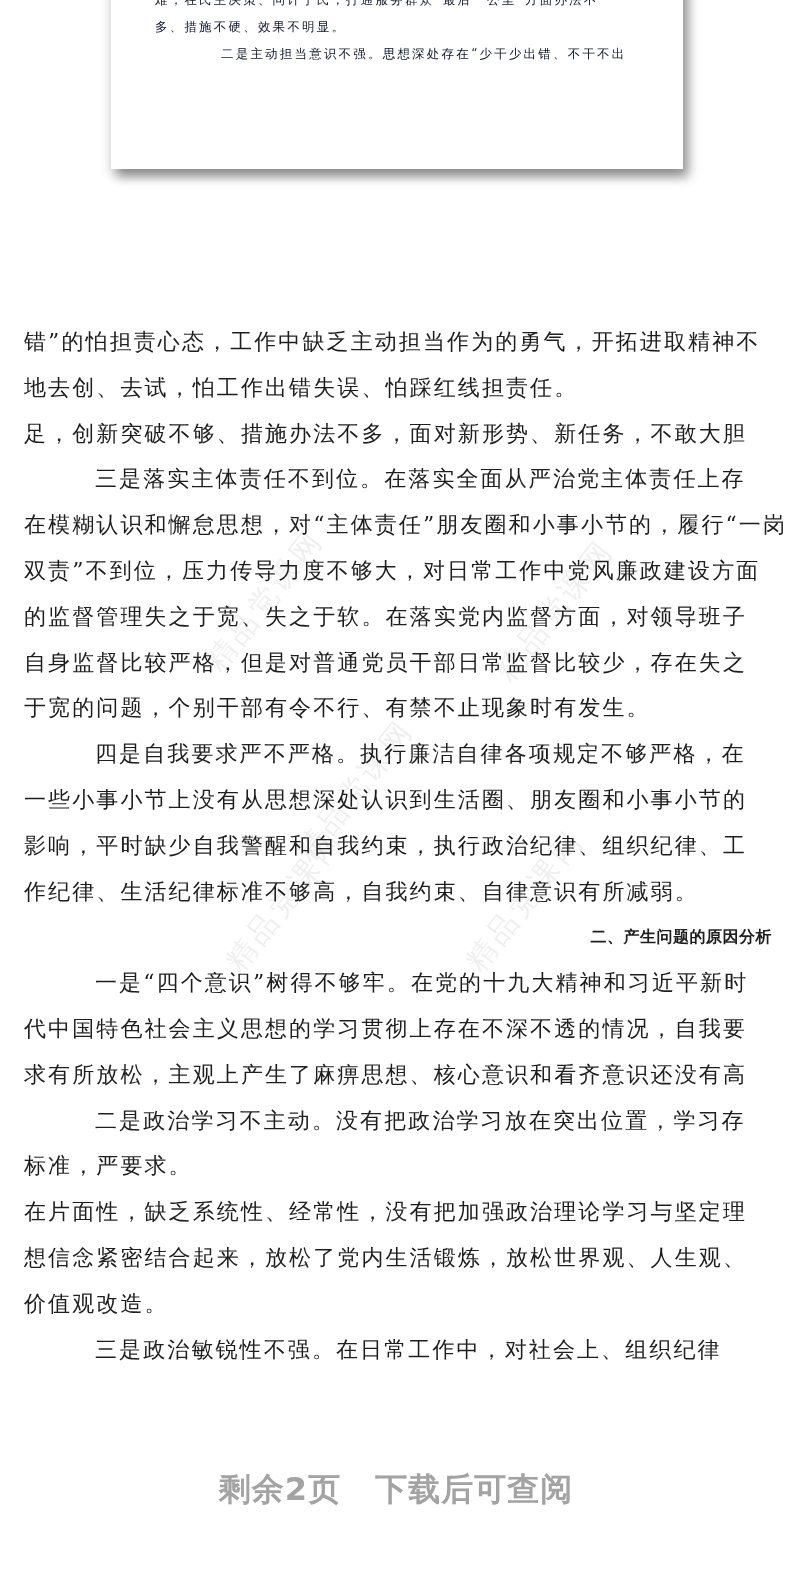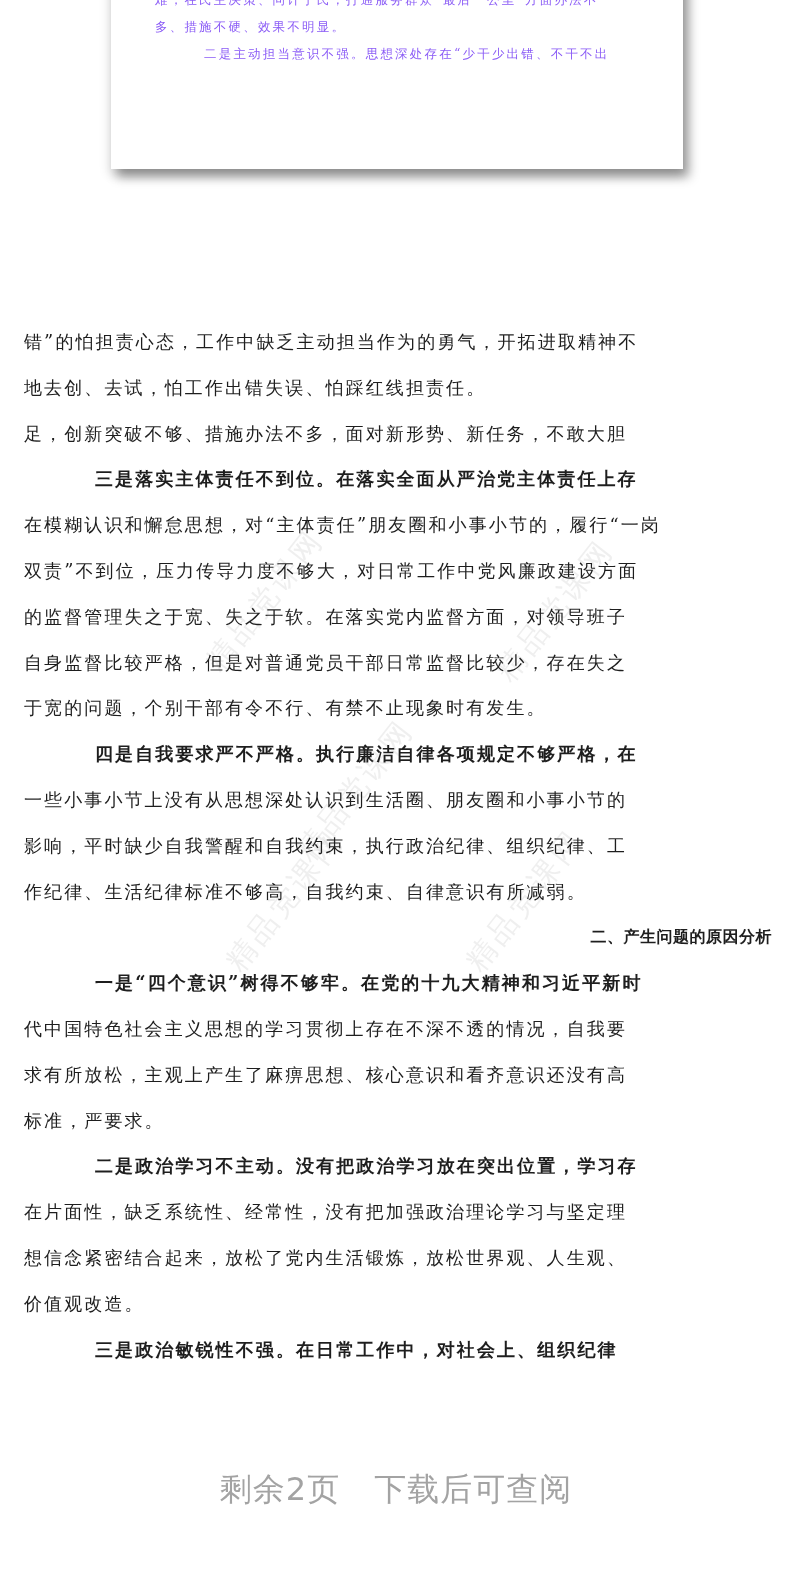--- a/index.html
+++ b/index.html
@@ -25,44 +25,44 @@
     background: #ffffff;
     box-shadow: 6px 8px 10px rgba(0,0,0,0.38), -2px 6px 10px rgba(0,0,0,0.12);
     overflow: hidden;
   }
   .preview-card .pline {
     position: absolute;
     left: 44px;
     width: 480px;
     font-size: 12.5px;
     letter-spacing: 2.2px;
-    color: #8b5cf6;
+    color: #0f172a;
     white-space: nowrap;
     overflow: hidden;
   }
   .preview-card .pline.l0 { top: 12px; }
   .preview-card .pline.l1 { top: 39px; }
-  .preview-card .pline.l2 { top: 66px; left: 93px; }
+  .preview-card .pline.l2 { top: 66px; left: 110px; }
 
   
   .doc {
     position: absolute;
     left: 24px;
     top: 325px;
     width: 748px;
   }
   .line {
     height: 45.8px;
     line-height: 34px;
-    font-size: 18px;
+    font-size: 22px;
     letter-spacing: 2.1px;
     white-space: nowrap;
     color: #1e1e1e;
   }
-  .line.indent { padding-left: 71px; font-weight: bold; }
+  .line.indent { padding-left: 71px; }
   .line.heading {
     font-family: "DejaVu Sans", "Liberation Sans", sans-serif;
     font-weight: bold;
     padding-left: 66px;
     letter-spacing: 0.5px;
     font-size: 16px;
     text-align: right;
   }
 
   
@@ -82,20 +82,21 @@
     position: absolute;
     left: 0;
     top: 1468px;
     width: 792px;
     text-align: center;
     font-family: "DejaVu Sans", "Liberation Sans", sans-serif;
     font-size: 32px;
     color: #a3a3a3;
     letter-spacing: 1px;
     cursor: pointer;
+    font-weight: bold;
   }
   .remaining .gap { display: inline-block; width: 34px; }
 </style>
 </head>
 <body>
 
 <div class="preview-card" style="top:-20px;">
   <div class="pline l0" style="top:12px;">难，在民主决策、问计于民，打通服务群众“最后一公里”方面办法不</div>
   <div class="pline l1" style="top:39px;">多、措施不硬、效果不明显。</div>
   <div class="pline l2" style="top:66px;">二是主动担当意识不强。思想深处存在“少干少出错、不干不出</div>
@@ -118,22 +119,22 @@
   <div class="line">自身监督比较严格，但是对普通党员干部日常监督比较少，存在失之</div>
   <div class="line">于宽的问题，个别干部有令不行、有禁不止现象时有发生。</div>
   <div class="line indent">四是自我要求严不严格。执行廉洁自律各项规定不够严格，在</div>
   <div class="line">一些小事小节上没有从思想深处认识到生活圈、朋友圈和小事小节的</div>
   <div class="line">影响，平时缺少自我警醒和自我约束，执行政治纪律、组织纪律、工</div>
   <div class="line">作纪律、生活纪律标准不够高，自我约束、自律意识有所减弱。</div>
   <div class="line heading">二、产生问题的原因分析</div>
   <div class="line indent">一是“四个意识”树得不够牢。在党的十九大精神和习近平新时</div>
   <div class="line">代中国特色社会主义思想的学习贯彻上存在不深不透的情况，自我要</div>
   <div class="line">求有所放松，主观上产生了麻痹思想、核心意识和看齐意识还没有高</div>
+  <div class="line indent">二是政治学习不主动。没有把政治学习放在突出位置，学习存</div>
   <div class="line">标准，严要求。</div>
-  <div class="line indent">二是政治学习不主动。没有把政治学习放在突出位置，学习存</div>
   <div class="line">在片面性，缺乏系统性、经常性，没有把加强政治理论学习与坚定理</div>
   <div class="line">想信念紧密结合起来，放松了党内生活锻炼，放松世界观、人生观、</div>
   <div class="line">价值观改造。</div>
   <div class="line indent">三是政治敏锐性不强。在日常工作中，对社会上、组织纪律</div>
 </div>
 
 <div class="remaining">
   <span>剩余2页</span><span class="gap"></span><span>下载后可查阅</span>
 </div>
 

